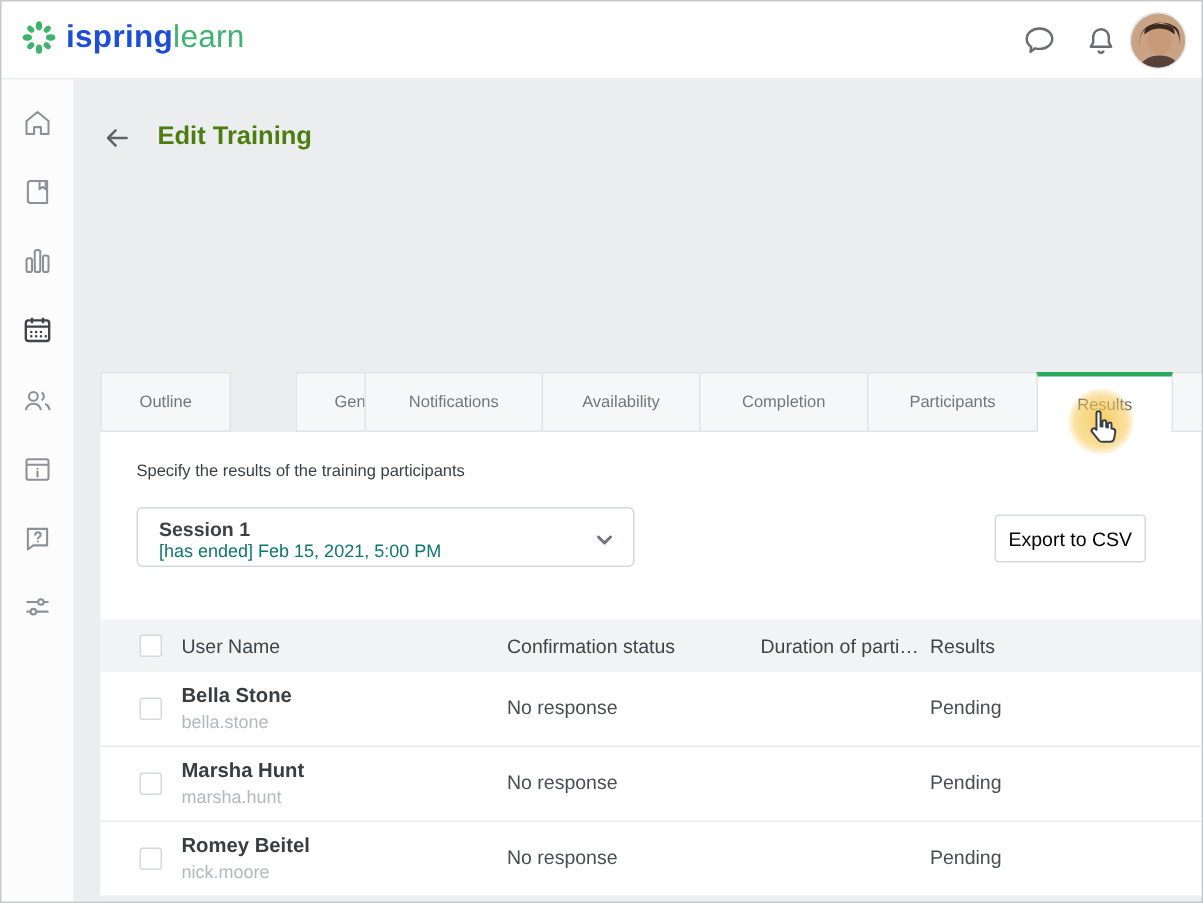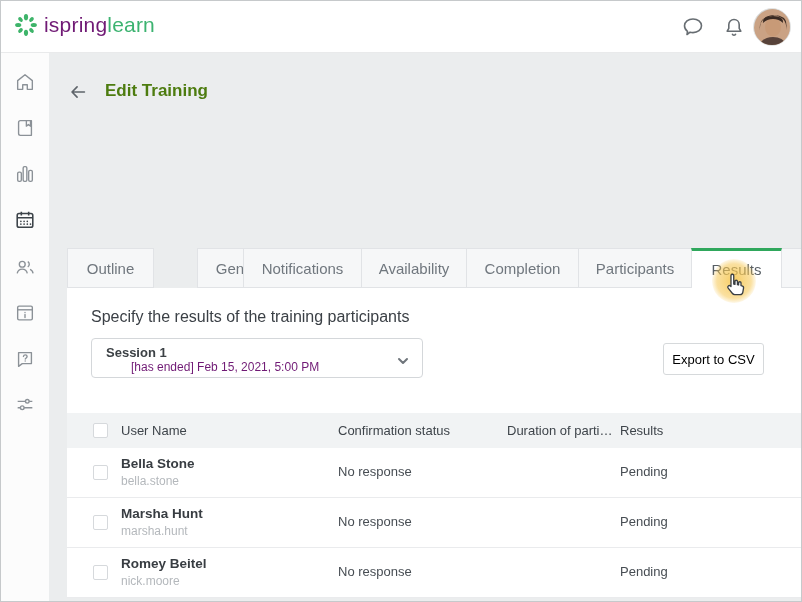--- a/index.html
+++ b/index.html
@@ -5,21 +5,21 @@
   * { margin:0; padding:0; box-sizing:border-box; }
   html,body { width:802px; height:602px; }
   body { font-family:"Liberation Sans","DejaVu Sans",sans-serif; background:#fff; }
   .frame { position:relative; width:802px; height:602px; border:1px solid #c6c9cb; background:#ebedee; overflow:hidden; }
 
   
   .topbar { position:absolute; left:0; top:0; width:800px; height:52px; background:#fff; border-bottom:1px solid #e9eaeb; }
   .logo { position:absolute; left:13px; top:12px; display:flex; align-items:center; cursor:pointer; }
   .logo svg { width:24px; height:24px; }
   .logo-text { margin-left:6px; font-size:21px; letter-spacing:.2px; }
-  .logo-brand { font-weight:400; color:#701a75; }
+  .logo-brand { font-weight:700; color:#1d4ed8; }
   .logo-product { font-weight:400; color:#3cb370; }
   .top-icon { position:absolute; top:14px; width:24px; height:24px; cursor:pointer; }
   .top-icon svg { width:24px; height:24px; stroke:#676d72; fill:none; stroke-width:1.6; }
   .avatar { position:absolute; left:752px; top:7px; width:38px; height:38px; border-radius:50%; overflow:hidden; border:1px solid #e3e5e6; cursor:pointer; background:#d8c3ae; }
 
   
   .sidebar { position:absolute; left:0; top:52px; width:48px; height:548px; background:#fcfcfc; }
   .side-item { position:absolute; left:13px; width:22px; height:22px; cursor:pointer; }
   .side-item svg { width:22px; height:22px; stroke:#8b9197; fill:none; stroke-width:1.5; }
   .side-item.active svg { stroke:#3c4349; stroke-width:1.7; }
@@ -31,30 +31,30 @@
 
   
   .title-card { position:absolute; left:66px; top:117px; width:734px; height:115px; background:#fff; border-radius:4px 0 0 4px; }
   .training-title { position:absolute; left:24px; top:32px; font-size:24px; font-weight:700; color:#3c4145; }
   .training-subtitle { position:absolute; left:24px; top:66px; font-size:12px; color:#9ba1a6; }
   .more-btn { position:absolute; left:672px; top:42px; width:44px; height:36px; background:#fff; border:1px solid #dadcdf; border-radius:4px; cursor:pointer;
               display:flex; align-items:center; justify-content:center; color:#5f6569; font-size:13px; font-weight:700; letter-spacing:1px; }
 
   
   .tab { position:absolute; top:247px; height:40px; background:#f6f7f8; border:1px solid #e1e3e6; display:flex; align-items:center; justify-content:center;
-         font-size:15px; color:#70777e; cursor:pointer; }
+         font-size:11px; color:#70777e; cursor:pointer; }
   .tab.active { background:#fff; border-top:3px solid #2fa75c; border-bottom:none; color:#575e64; z-index:2; }
   .tab.stub { border-right:none; }
 
   
   .panel { position:absolute; left:66px; top:287px; width:734px; height:310px; background:#fff; z-index:1; }
-  .panel-desc { position:absolute; left:24px; top:20px; font-size:16px; color:#3b4046; }
+  .panel-desc { position:absolute; left:24px; top:20px; font-size:11px; color:#3b4046; }
   .session-select { position:absolute; left:24px; top:50px; width:332px; height:40px; border:1px solid #d4d7da; border-radius:4px; background:#fff; cursor:pointer; }
   .session-title { position:absolute; left:14px; top:6px; font-size:13px; font-weight:700; color:#3c4145; }
-  .session-sub { position:absolute; left:14px; top:21px; font-size:12px; color:#701a75;margin-left:25px; }
+  .session-sub { position:absolute; left:14px; top:21px; font-size:12px; color:#0f766e; }
   .session-chevron { position:absolute; right:13px; top:14px; width:12px; height:12px; }
   .session-chevron svg { width:12px; height:12px; stroke:#6f757b; fill:none; stroke-width:2; }
   .export-btn { position:absolute; left:596px; top:55px; width:101px; height:32px; background:#fff; border:1px solid #d6d9db; border-radius:3px;
                 font-size:13px; color:#000000; display:flex; align-items:center; justify-content:center; cursor:pointer; }
 
   .table-head { position:absolute; left:0; top:125px; width:734px; height:35px; background:#f1f3f4; }
   .th { position:absolute; top:10px; font-size:13px; color:#3e444a; white-space:nowrap; }
   .checkbox { position:absolute; width:15px; height:15px; background:#fff; border:1px solid #d6d9dc; border-radius:2px; cursor:pointer; }
 
   .row { position:absolute; left:0; width:734px; height:50px; background:#fff; border-bottom:1px solid #eaebed; }

